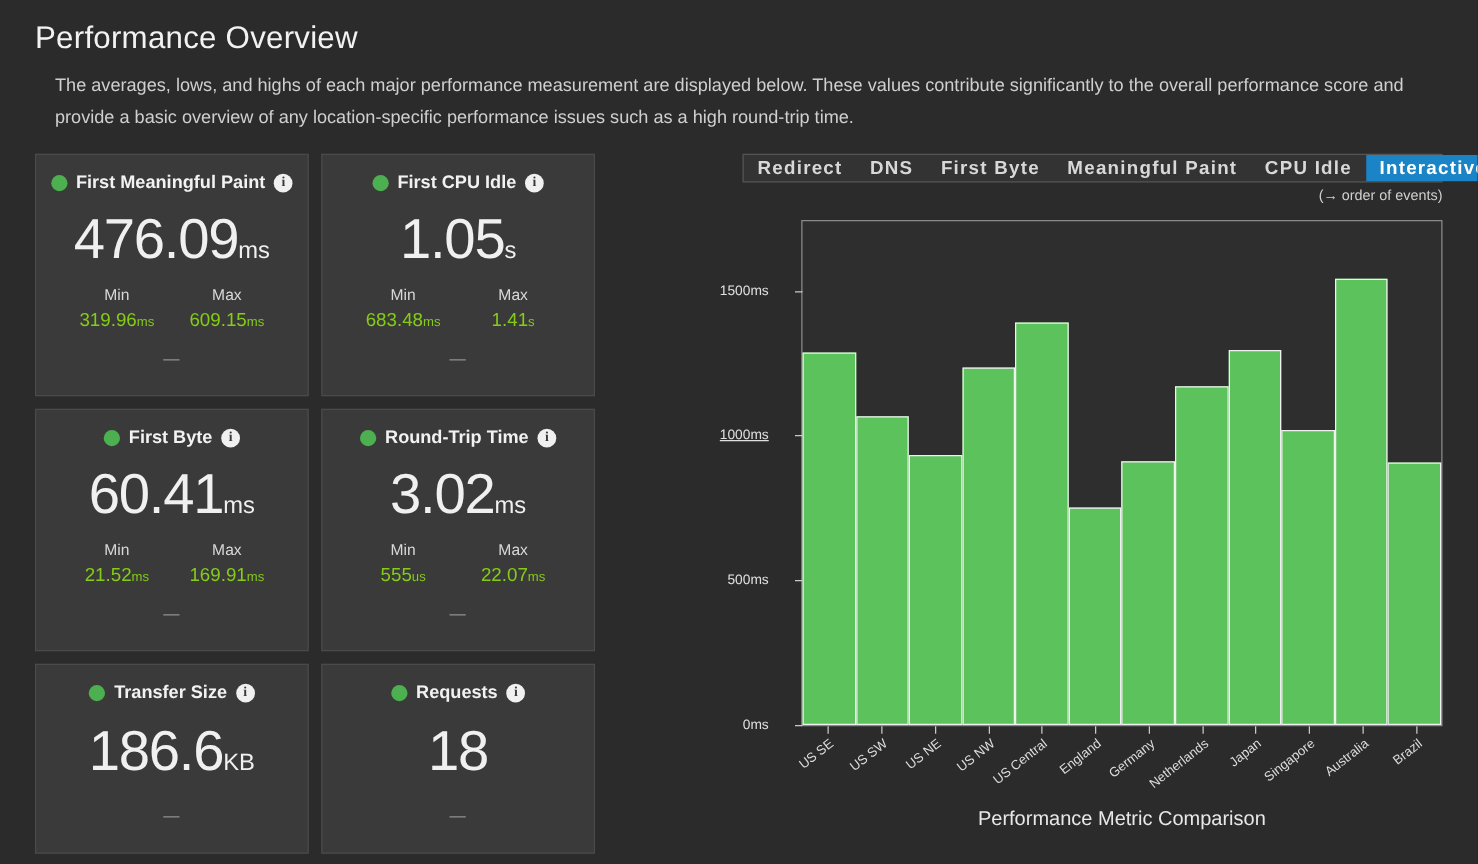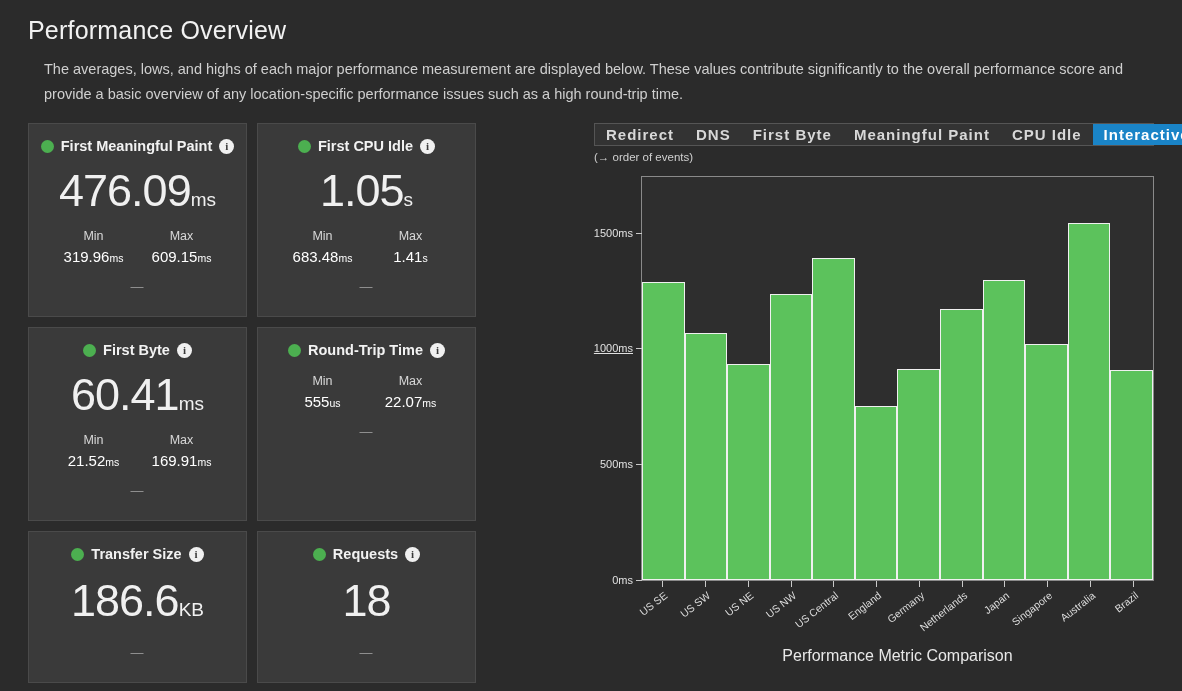--- a/index.html
+++ b/index.html
@@ -41,51 +41,51 @@
     font-family: "Liberation Serif", serif; flex: none;
   }
   .big-value {
     margin-top: 14px; font-size: 45px; font-weight: 300; color: #f0f0f0;
     letter-spacing: -1px; line-height: 1;
   }
   .big-value .unit { font-size: 19px; letter-spacing: 0; }
   .minmax { display: flex; justify-content: center; gap: 26px; margin-top: 16px; }
   .mm-col { min-width: 62px; }
   .mm-label { font-size: 12.5px; color: #d8d8d8; }
-  .mm-value { font-size: 15px; color: #ffffff; margin-top: 5px; }
+  .mm-value { font-size: 15px; color: #84cc16; margin-top: 5px; }
   .mm-value .unit { font-size: 10.5px; }
   .dash { margin-top: 14px; font-size: 13px; color: #9a9a9a; letter-spacing: 1px; }
   .card.short .big-value { margin-top: 16px; }
   .card.short .dash { margin-top: 22px; }
 
   
   .chart-panel { width: 560px; }
   .tabbar {
     display: flex; border: 1px solid #555; background: #333;
     width: 100%; height: 23px; align-items: stretch;
   }
   .tab {
     display: flex; align-items: center; justify-content: center;
     font-size: 15px; font-weight: bold; letter-spacing: 1px;
     color: #d8d8d8; padding: 0 11px; white-space: nowrap; cursor: pointer;
   }
   .tab.active { background: #1a84c7; color: #ffffff; }
   .tab-sub {
-    text-align: left; font-size: 11.5px; color: #d0d0d0; margin-top: 5px;
+    text-align: right; font-size: 11.5px; color: #d0d0d0; margin-top: 5px;
   }
   .plot-wrap { position: relative; width: 560px; height: 500px; margin-top: 8px; }
   .plot-area {
     position: absolute; left: 47px; top: 5px; right: 0px; bottom: 90px;
     background: #2e2e2e; border: 1px solid #8a8a8a;
   }
   .bars { position: absolute; inset: 0; display: flex; align-items: flex-end; }
   .bar { background: #5cc25c; border: 1px solid #f0f0f0; flex: 1 1 0; }
   .ytick {
     position: absolute; right: 100%; transform: translateY(-50%);
-    white-space: nowrap; font-size: 11px; color: #e0e0e0; padding-right: 9px;
+    white-space: nowrap; font-size: 11px; color: #e0e0e0; padding-right: 27px;
   }
   .ytick::after {
     content: ""; position: absolute; right: 0; top: 50%;
     width: 6px; height: 1px; background: #c9c9c9;
   }
   .xticks { position: absolute; left: 47px; right: 0; bottom: 84px; height: 6px; display: flex; }
   .xtick-cell { flex: 1 1 0; position: relative; }
   .xtick-cell::after {
     content: ""; position: absolute; left: 50%; top: 0; width: 1px; height: 6px; background: #c9c9c9;
   }
@@ -168,20 +168,21 @@
             </div>
           </div>
           <div class="dash">—</div>
         </div>
         <div class="card tall">
           <div class="card-head">
             <span class="dot"></span>
             <span>Round-Trip Time</span>
             <span class="info-icon">i</span>
           </div>
+          <div class="big-value"><span>3.02</span><span class="unit">ms</span></div>
           <div class="minmax">
             <div class="mm-col">
               <div class="mm-label">Min</div>
               <div class="mm-value"><span>555</span><span class="unit">us</span></div>
             </div>
             <div class="mm-col">
               <div class="mm-label">Max</div>
               <div class="mm-value"><span>22.07</span><span class="unit">ms</span></div>
             </div>
           </div>

